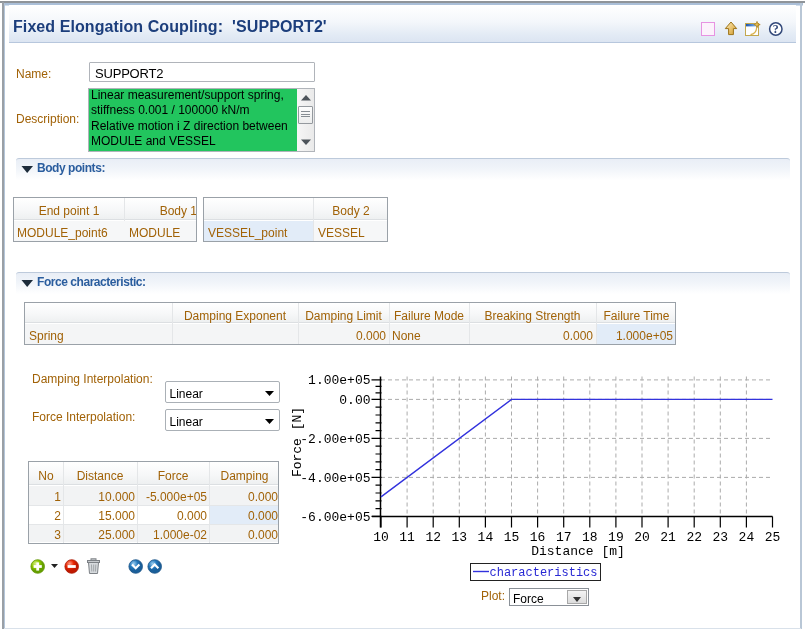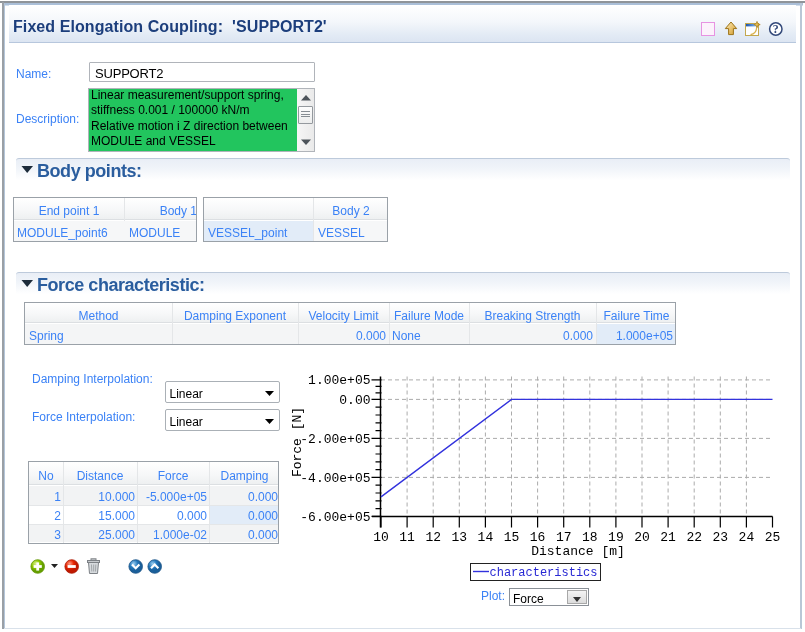--- a/index.html
+++ b/index.html
@@ -1,19 +1,19 @@
 <!DOCTYPE html>
 <html><head><meta charset="utf-8">
 <style>
 * { margin:0; padding:0; box-sizing:border-box; }
 html,body { width:805px; height:632px; background:#ffffff; font-family:"Liberation Sans",sans-serif; }
 body { position:relative; overflow:hidden; }
 .abs { position:absolute; }
-.lbl { font-size:12px; color:#3b82f6; white-space:nowrap; }
-.sechead { font-weight:bold; font-size:18px; color:#2a5d9e; letter-spacing:-0.45px; }
+.lbl { font-size:12px; color:#a16207; white-space:nowrap; }
+.sechead { font-weight:bold; font-size:12px; color:#2a5d9e; letter-spacing:-0.45px; }
 </style></head>
 <body>
 
 <div class="abs" style="left:0;top:1px;width:805px;height:2px;background:#8f9499;"></div>
 <div class="abs" style="left:2px;top:3px;width:801px;height:1.6px;background:#aabfd8;"></div>
 <div class="abs" style="left:2px;top:4.6px;width:801px;height:1px;background:#d3deeb;"></div>
 <div class="abs" style="left:2px;top:2px;width:2px;height:627px;background:#9aa0a6;"></div>
 <div class="abs" style="left:3.5px;top:3px;width:1.5px;height:626px;background:#b4c6da;"></div>
 <div class="abs" style="left:800px;top:3px;width:2px;height:626px;background:#b9c7d6;"></div>
 <div class="abs" style="left:4px;top:628px;width:797px;height:1px;background:#d9e1ea;"></div>
@@ -104,23 +104,22 @@
 <div class="abs sechead" style="left:37px;top:275px;">Force characteristic:</div>
 <div class="abs" style="left:24px;top:302px;width:652px;height:43px;border:1px solid #9aa1a8;background:#fff;overflow:hidden;">
 <div style="position:absolute;left:0;top:0;width:100%;height:20px;background:linear-gradient(to bottom,#ffffff,#f6f7f8 60%,#eef0f1);border-bottom:1px solid #dcdfe2;"></div>
 <div style="position:absolute;left:0;top:21px;width:100%;height:20px;background:#f4f5f6;"></div>
 <div style="position:absolute;left:571px;top:21px;width:80px;height:20px;background:#e2ecf8;"></div>
 <div style="position:absolute;left:147px;top:0;width:1px;height:42px;background:#e4e6e8;"></div>
     <div style="position:absolute;left:273px;top:0;width:1px;height:42px;background:#e4e6e8;"></div>
     <div style="position:absolute;left:364px;top:0;width:1px;height:42px;background:#e4e6e8;"></div>
     <div style="position:absolute;left:444px;top:0;width:1px;height:42px;background:#e4e6e8;"></div>
     <div style="position:absolute;left:571px;top:0;width:1px;height:42px;background:#e4e6e8;"></div>
-<div class="lbl" style="position:absolute;left:0px;top:6px;width:147px;text-align:center;">Method</div>
 <div class="lbl" style="position:absolute;left:147px;top:6px;width:126px;text-align:center;">Damping Exponent</div>
-<div class="lbl" style="position:absolute;left:273px;top:6px;width:91px;text-align:center;">Velocity Limit</div>
+<div class="lbl" style="position:absolute;left:273px;top:6px;width:91px;text-align:center;">Damping Limit</div>
 <div class="lbl" style="position:absolute;left:364px;top:6px;width:80px;text-align:center;">Failure Mode</div>
 <div class="lbl" style="position:absolute;left:444px;top:6px;width:127px;text-align:center;">Breaking Strength</div>
 <div class="lbl" style="position:absolute;left:571px;top:6px;width:81px;text-align:center;">Failure Time</div>
 <div class="lbl" style="position:absolute;left:4px;top:26px;">Spring</div>
 <div class="lbl" style="position:absolute;left:147px;top:26px;width:125px;text-align:right;margin-top:36px;">1.000</div>
 <div class="lbl" style="position:absolute;left:273px;top:26px;width:88px;text-align:right;">0.000</div>
 <div class="lbl" style="position:absolute;left:367px;top:26px;">None</div>
 <div class="lbl" style="position:absolute;left:444px;top:26px;width:124px;text-align:right;">0.000</div>
 <div class="lbl" style="position:absolute;left:571px;top:26px;width:77px;text-align:right;">1.000e+05</div>
 </div>

